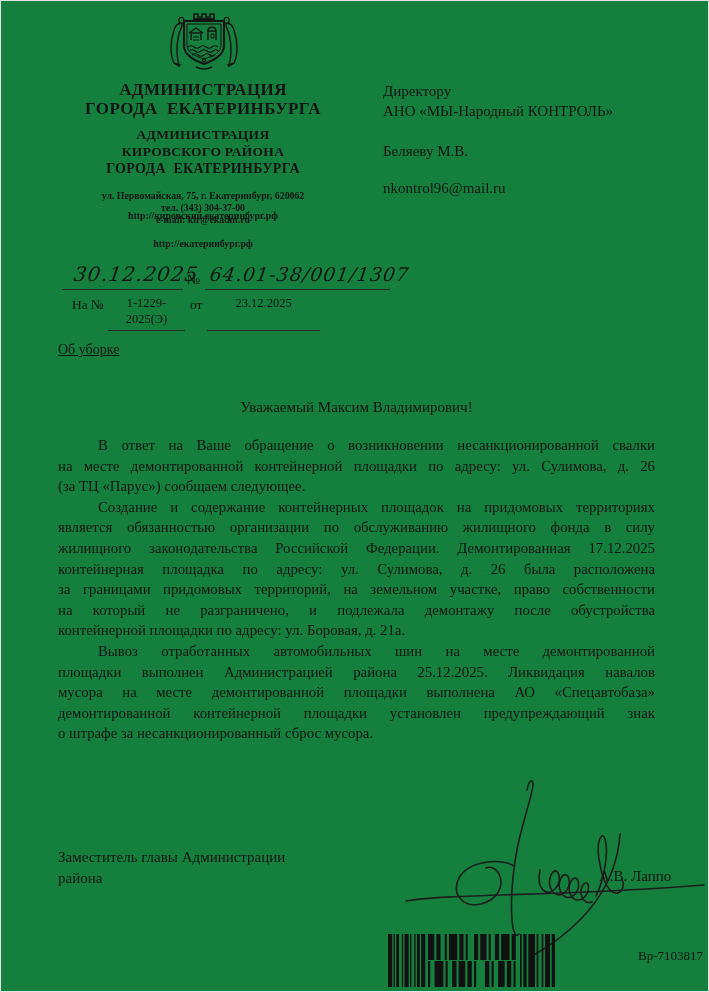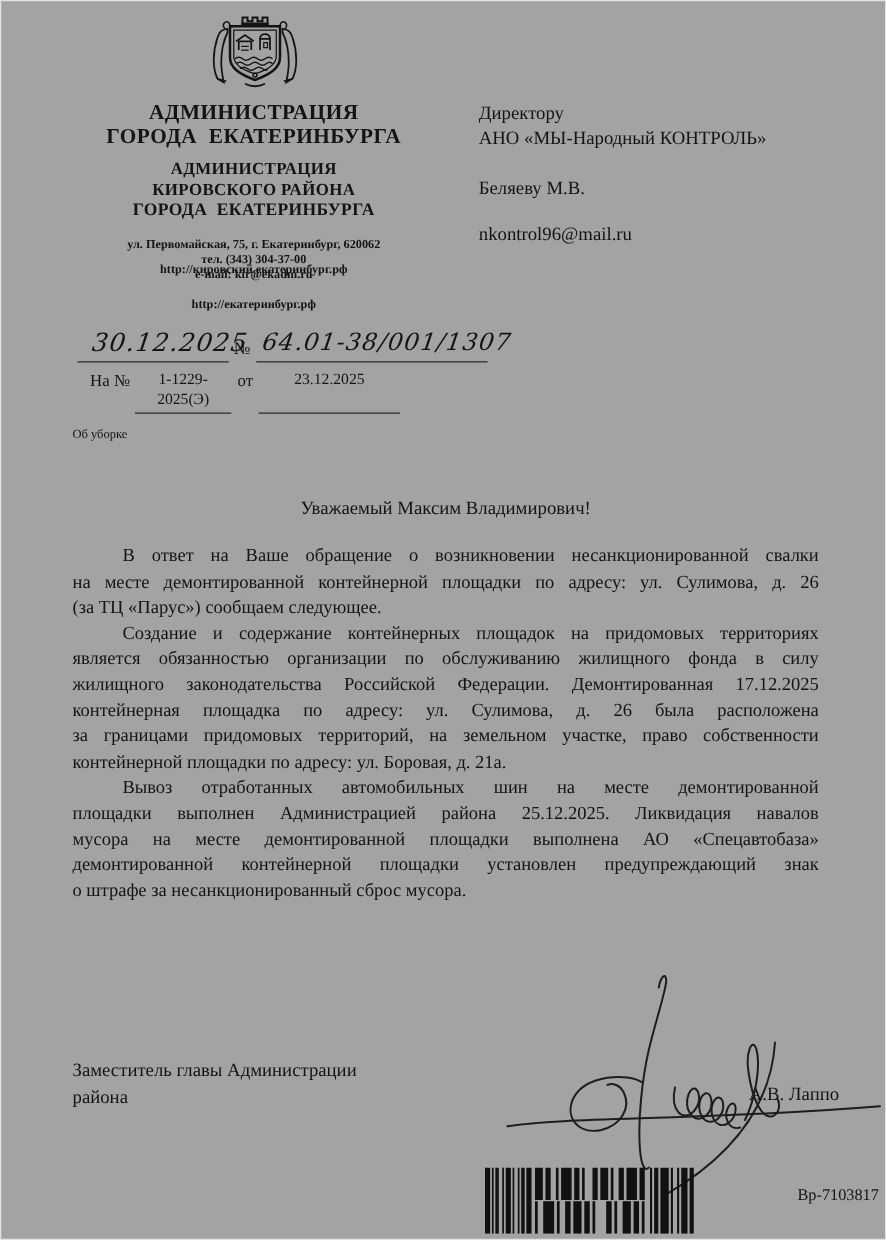--- a/index.html
+++ b/index.html
@@ -1,17 +1,17 @@
 <!DOCTYPE html>
 <html><head>
 <meta charset="utf-8">
 <style>
   html,body { margin:0; padding:0; background:#fff; }
   .page {
-    position:relative; width:709px; height:992px; background:#a3a3a3;
+    position:relative; width:709px; height:992px; background:#15803d;
     font-family:"Liberation Serif", serif; color:#141414; overflow:hidden;
     outline:1px solid #e3e3e3; outline-offset:-1px;
   }
   .abs { position:absolute; }
   
   .lh { position:absolute; left:60px; top:0; width:286px; text-align:center; }
   .emblem { position:absolute; left:106px; top:7px; }
   .org1 { position:absolute; left:0; top:80px;  width:286px; font-weight:bold; font-size:17px; letter-spacing:.4px; white-space:pre-wrap; }
   .org2 { position:absolute; left:0; top:99px;  width:286px; font-weight:bold; font-size:17px; letter-spacing:.4px; white-space:pre-wrap; }
   .div1 { position:absolute; left:0; top:127px; width:286px; font-weight:bold; font-size:13.5px; letter-spacing:.3px; white-space:pre-wrap; }
@@ -20,21 +20,21 @@
   .addr { position:absolute; left:0; width:286px; font-size:9.8px; font-weight:bold; }
   
   .rcpt { position:absolute; left:383px; top:0; width:300px; font-size:15px; }
   .rcpt div { position:absolute; left:0; white-space:nowrap; }
   
   .hand { font-family:"DejaVu Serif", serif; font-style:italic; transform:skewX(-8deg); letter-spacing:1px; }
   .uline { position:absolute; border-bottom:1.4px solid #2a2a2a; height:0; }
   .ref-small { font-size:12.5px; }
   .ref-label { font-size:13.5px; }
   
-  .subject { position:absolute; left:58px; top:342px; font-size:10px; }
+  .subject { position:absolute; left:58px; top:342px; font-size:14px;text-decoration:underline; }
   .salutation { position:absolute; left:58px; top:399px; width:597px; text-align:center; font-size:15px; }
   .bodytext { position:absolute; left:58px; top:435px; width:597px; font-size:14.8px; line-height:20.6px; }
   .bline { text-align:justify; text-align-last:justify; }
   .bline.last { text-align-last:left; }
   .bline.first { text-indent:40px; }
   .attach { position:absolute; left:58px; top:795px; font-size:15px; }
   .pos1 { position:absolute; left:58px; top:849px; font-size:15px; }
   .pos2 { position:absolute; left:58px; top:870px; font-size:15px; }
   .signame { position:absolute; left:599px; top:868px; font-size:15px; }
   .sigsvg { position:absolute; left:400px; top:770px; }
@@ -119,20 +119,21 @@
 
   <div class="bodytext" id="paragraphs">
       <div class="bline first">В ответ на Ваше обращение о возникновении несанкционированной свалки</div>
       <div class="bline">на месте демонтированной контейнерной площадки по адресу: ул. Сулимова, д. 26</div>
       <div class="bline last">(за ТЦ «Парус») сообщаем следующее.</div>
       <div class="bline first">Создание и содержание контейнерных площадок на придомовых территориях</div>
       <div class="bline">является обязанностью организации по обслуживанию жилищного фонда в силу</div>
       <div class="bline">жилищного законодательства Российской Федерации. Демонтированная 17.12.2025</div>
       <div class="bline">контейнерная площадка по адресу: ул. Сулимова, д. 26 была расположена</div>
       <div class="bline">за границами придомовых территорий, на земельном участке, право собственности</div>
+      <div class="bline">на который не разграничено, и подлежала демонтажу после обустройства</div>
       <div class="bline last">контейнерной площадки по адресу: ул. Боровая, д. 21а.</div>
       <div class="bline first">Вывоз отработанных автомобильных шин на месте демонтированной</div>
       <div class="bline">площадки выполнен Администрацией района 25.12.2025. Ликвидация навалов</div>
       <div class="bline">мусора на месте демонтированной площадки выполнена АО «Спецавтобаза»</div>
       <div class="bline">демонтированной контейнерной площадки установлен предупреждающий знак</div>
       <div class="bline last">о штрафе за несанкционированный сброс мусора.</div>
     </div>
 
 
   <div class="pos1">Заместитель главы Администрации</div>

